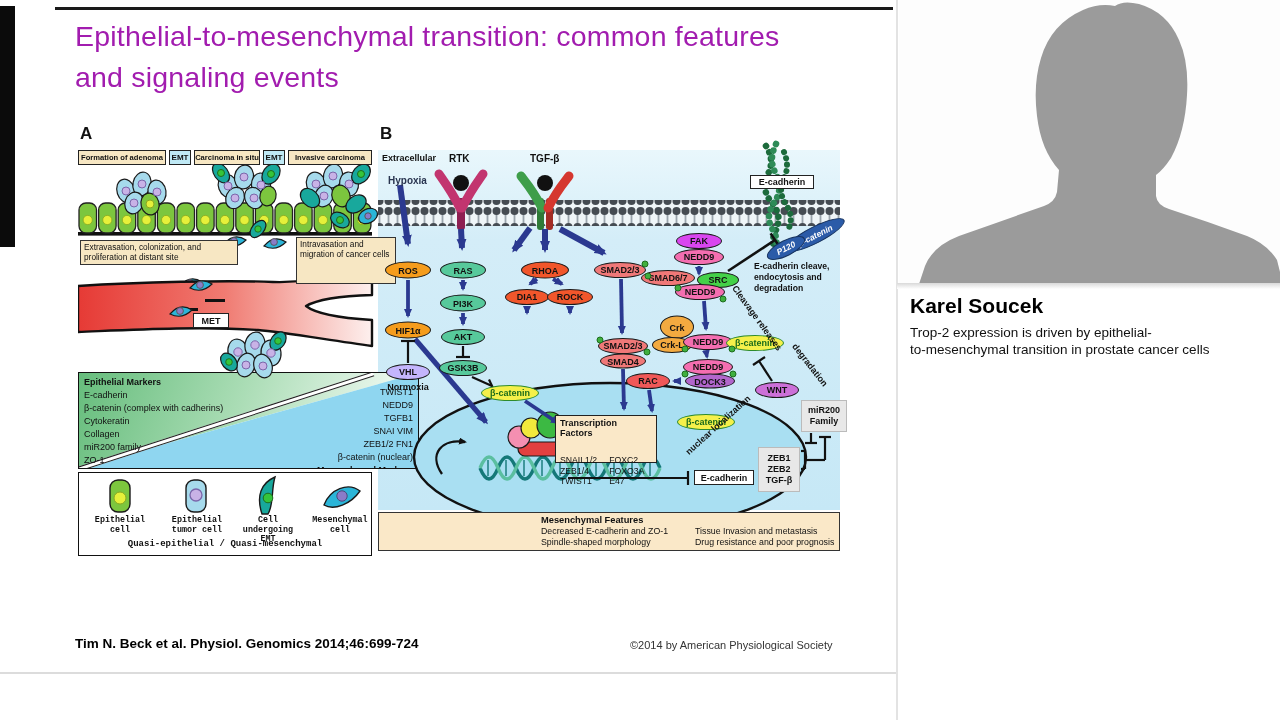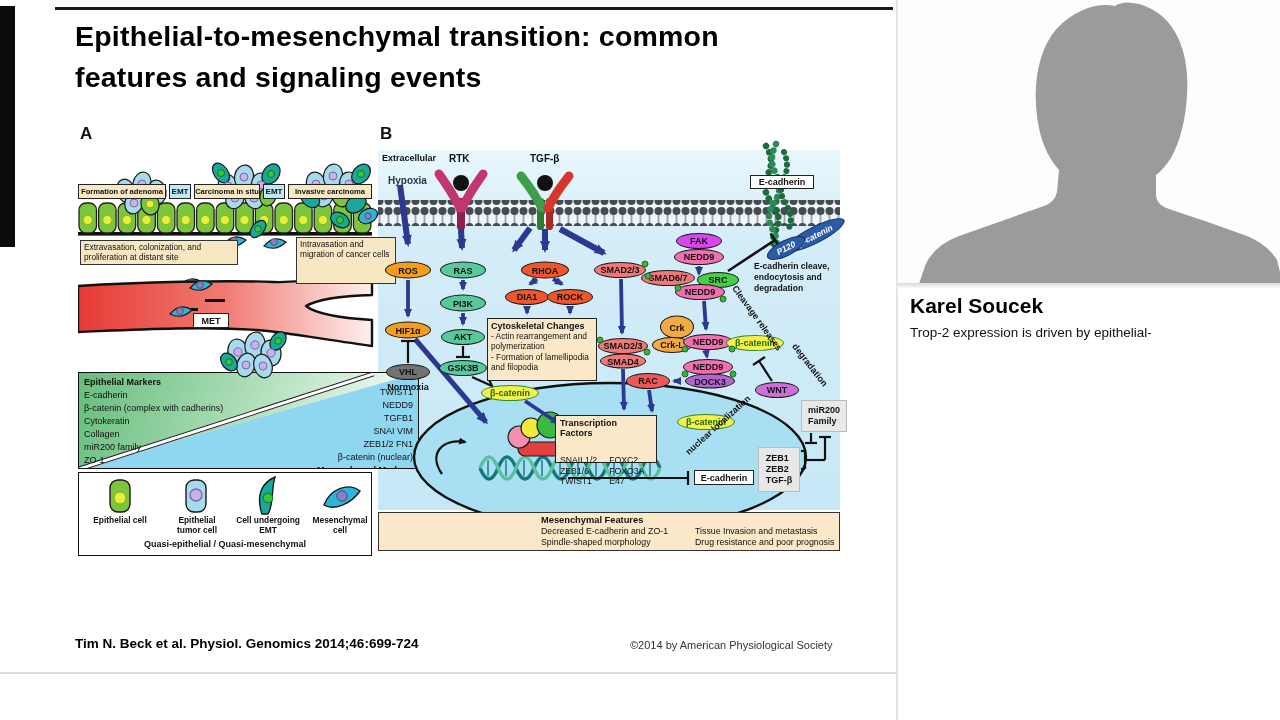--- a/index.html
+++ b/index.html
@@ -1,66 +1,66 @@
 <!DOCTYPE html>
 <html><head>
 <meta charset="utf-8">
 <style>
   html,body{margin:0;padding:0;background:#fff;}
   .page{position:relative;width:1280px;height:720px;background:#fff;overflow:hidden;
         font-family:"Liberation Sans",sans-serif;color:#111;}
   .abs{position:absolute;}
   .slide{position:absolute;left:0;top:0;width:897px;height:720px;background:#fff;}
   .title{position:absolute;left:75px;top:16px;width:760px;font-size:28.5px;line-height:41px;
-         color:#000000;font-weight:bold;letter-spacing:.2px;}
+         color:#a21caf;font-weight:normal;letter-spacing:.2px;}
   .figure{position:absolute;left:78px;top:128px;width:765px;height:430px;}
   .panel-letter{position:absolute;font-size:17px;font-weight:bold;color:#111;}
   .stagebox{position:absolute;top:22px;height:15px;background:#F7E7C3;border:1.2px solid #222;
             display:flex;align-items:center;justify-content:center;font-size:7.6px;font-weight:bold;
-            white-space:nowrap;box-sizing:border-box;margin-top:34px;}
+            white-space:nowrap;box-sizing:border-box;}
   .stagebox.emt{background:#BFE9F5;font-size:8px;}
   .tanbox{position:absolute;background:#F7E7C3;border:1.2px solid #333;font-size:8.3px;
           line-height:9.6px;padding:2px 3px;box-sizing:border-box;}
   .wbox{position:absolute;background:#fff;border:1.3px solid #222;font-weight:bold;
         display:flex;align-items:center;justify-content:center;box-sizing:border-box;}
   .markers-box{position:absolute;left:0;top:244px;width:341px;height:97px;border:1.8px solid #111;
                box-sizing:border-box;overflow:hidden;}
   .mk-tri{position:absolute;inset:0;}
   .mk-green{clip-path:polygon(0 0,100% 0,0 100%);
             background:linear-gradient(110deg,#66BD7C 0%,#A9DCB4 45%,#EAF7ED 85%,#F8FDF9 100%);}
   .mk-blue{clip-path:polygon(100% 0,100% 100%,0 100%);background:#8FD6F0;}
   .mk-diag{position:absolute;left:-8px;top:46px;width:310px;height:3px;background:#fff;
            border-top:1.1px solid #222;border-bottom:1.1px solid #222;
            transform:rotate(-17.9deg);transform-origin:center;}
   .mk-left{position:absolute;left:5px;top:3px;font-size:9px;line-height:13px;}
   .mk-right{position:absolute;right:5px;top:13px;font-size:9px;line-height:13px;text-align:right;}
   .legend-box{position:absolute;left:0;top:344px;width:294px;height:84px;border:1.6px solid #111;
               box-sizing:border-box;background:transparent;}
-  .leg-lab{position:absolute;font-size:8.4px;font-weight:bold;text-align:center;line-height:9.5px;}
+  .leg-lab{position:absolute;font-size:8.4px;font-weight:bold;text-align:center;line-height:9.5px;font-family:Liberation Mono, monospace;}
   .pb-bg{position:absolute;left:300px;top:22px;width:462px;height:360px;
          background:linear-gradient(180deg,#E9F7FC 0%,#D4EDF8 25%,#C6E8F6 100%);}
   .node{position:absolute;transform:translate(-50%,-50%);border:1.2px solid #1a1a1a;
         border-radius:50%;display:flex;align-items:center;justify-content:center;font-size:9px;
         font-weight:bold;white-space:nowrap;box-sizing:border-box;color:#111;}
   .pdot{position:absolute;width:7px;height:7px;border-radius:50%;background:#3FAF3F;
         border:1px solid #1d6d1d;transform:translate(-50%,-50%);box-sizing:border-box;}
   .rot{position:absolute;white-space:nowrap;font-weight:bold;font-size:9px;color:#111;}
   .blueoval{position:absolute;transform:translate(-50%,-50%) rotate(-27deg);border-radius:50%;
             background:#2B5BA8;color:#fff;font-style:italic;font-weight:bold;font-size:8.5px;
             display:flex;align-items:center;justify-content:center;border:1px solid #17335f;}
   .cyto-box{position:absolute;left:409px;top:190px;width:110px;height:63px;background:#FAE8C8;
             border:1.3px solid #222;box-sizing:border-box;padding:2px 3px;}
   .cyto-box .t{font-size:9px;font-weight:bold;}
   .cyto-box .l{font-size:8.3px;line-height:10.3px;}
   .tf-box{position:absolute;left:477px;top:287px;width:102px;height:48px;background:#FAE8C8;
           border:1.3px solid #222;box-sizing:border-box;padding:2px 4px;}
   .tf-box .t{font-size:9px;font-weight:bold;margin-bottom:17px;}
   .tf-cols{display:flex;gap:12px;font-size:8.7px;line-height:10.6px;}
   .graybox{position:absolute;background:#E8E8E8;border:1px solid #bbb;font-weight:bold;
-           font-size:9px;display:flex;align-items:center;justify-content:center;
+           font-size:9px;display:flex;align-items:center;justify-content:center;text-align:center;
            box-sizing:border-box;white-space:pre-line;line-height:11px;}
   .features{position:absolute;left:300px;top:384px;width:462px;height:39px;background:#FAE8C8;
             border:1.4px solid #333;box-sizing:border-box;}
   .features .t{position:absolute;left:162px;top:2px;font-size:9.3px;font-weight:bold;}
   .features .c{position:absolute;top:13px;font-size:8.8px;line-height:11px;}
   .cleave{position:absolute;left:676px;top:133px;width:96px;font-size:8.6px;font-weight:bold;
           line-height:11px;white-space:pre-line;}
   .citation{position:absolute;left:75px;top:636px;font-size:13.5px;font-weight:bold;color:#000;}
   .copyright{position:absolute;left:630px;top:639px;font-size:11px;color:#333;}
   .divider{position:absolute;left:896px;top:0;width:2px;height:720px;background:#E3E3E3;}
@@ -439,21 +439,21 @@
       <div class="node" style="left:385px;top:209px;width:44px;height:16px;background:#57C99B">AKT</div>
       <div class="node" style="left:599px;top:199px;width:34px;height:23px;background:#F3AA40">Crk</div>
       <div class="node" style="left:594px;top:217px;width:40px;height:16px;background:#F3AA40">Crk-L</div>
       <div class="node" style="left:630px;top:214px;width:50px;height:16px;background:#F46EB0">NEDD9</div>
       <div class="node" style="left:545px;top:218px;width:50px;height:16px;background:#F07878">SMAD2/3</div>
       <div class="node" style="left:545px;top:233px;width:46px;height:15px;background:#F07878">SMAD4</div>
       <div class="node" style="left:677px;top:215px;width:58px;height:16px;background:#F5F04A;border-color:#2E8B2E;color:#1a6b1a">β-catenin</div>
       <div class="node" style="left:385px;top:240px;width:48px;height:16px;background:#57C99B">GSK3B</div>
       <div class="node" style="left:630px;top:239px;width:50px;height:16px;background:#F46EB0">NEDD9</div>
       <div class="node" style="left:632px;top:253px;width:50px;height:15px;background:#B266CC">DOCK3</div>
-      <div class="node" style="left:330px;top:244px;width:44px;height:16px;background:#737373">VHL</div>
+      <div class="node" style="left:330px;top:244px;width:44px;height:16px;background:#c4b5fd">VHL</div>
       <div class="node" style="left:570px;top:253px;width:44px;height:16px;background:#F05858">RAC</div>
       <div class="node" style="left:699px;top:262px;width:44px;height:16px;background:#CC70D8">WNT</div>
       <div class="node" style="left:432px;top:265px;width:58px;height:16px;background:#F5F04A;border-color:#2E8B2E;color:#1a6b1a">β-catenin</div>
       <div class="node" style="left:628px;top:294px;width:58px;height:16px;background:#F5F04A;border-color:#2E8B2E;color:#1a6b1a">β-catenin</div>
 
       <span class="pdot" style="left:567px;top:136px"></span>
       <span class="pdot" style="left:570px;top:148px"></span>
       <span class="pdot" style="left:600px;top:160px"></span>
       <span class="pdot" style="left:645px;top:171px"></span>
       <span class="pdot" style="left:607px;top:221px"></span>
@@ -462,32 +462,27 @@
       <span class="pdot" style="left:655px;top:246px"></span>
       <span class="pdot" style="left:522px;top:212px"></span>
       <span class="pdot" style="left:569px;top:224px"></span>
 
       <div class="abs" style="left:300px;top:254px;width:60px;text-align:center;font-size:9px;font-weight:bold">Normoxia</div>
 
       <div class="rot" style="left:679px;top:190px;transform:translate(-50%,-50%) rotate(54deg)">Cleavage releases</div>
       <div class="rot" style="left:640px;top:297px;transform:translate(-50%,-50%) rotate(-42deg)">nuclear localization</div>
       <div class="rot" style="left:732px;top:237px;transform:translate(-50%,-50%) rotate(52deg)">degradation</div>
 
-      <div class="cyto-box">
-        <div class="t">Cytoskeletal Changes</div>
-        <div class="l">- Actin rearrangement and polymerization</div>
-        <div class="l">- Formation of lamellipodia and filopodia</div>
-      </div>
 
       <div class="tf-box">
         <div class="t">Transcription Factors</div>
         <div class="tf-cols">
           <div>
             <div>SNAIL1/2</div>
-            <div>ZEB1/6</div>
+            <div>ZEB1/4</div>
             <div>TWIST1</div>
           </div>
           <div>
             <div>FOXC2</div>
             <div>FOXO3A</div>
             <div>E47</div>
           </div>
         </div>
       </div>
 
@@ -524,14 +519,15 @@
                Q142,150 138,116 Q134,84 142,58 Q152,24 184,10 Q200,3 216,6 Q224,0 240,4
                Q268,12 280,40 Q290,62 288,95 Q286,132 272,158 Q264,170 257,175 L257,196
                Q258,205 270,209 Q310,222 348,236 Q368,244 378,260 L381,272 L381,284 Z" fill="#9B9B9B"></path>
     </svg>
   </div>
   <div class="photo-edge"></div>
 
   <div class="spk-name">Karel Soucek</div>
   <div class="spk-desc">
     <div>Trop-2 expression is driven by epithelial-</div>
+    <div>to-mesenchymal transition in prostate cancer cells</div>
   </div>
 </div>
 
 </body></html>

